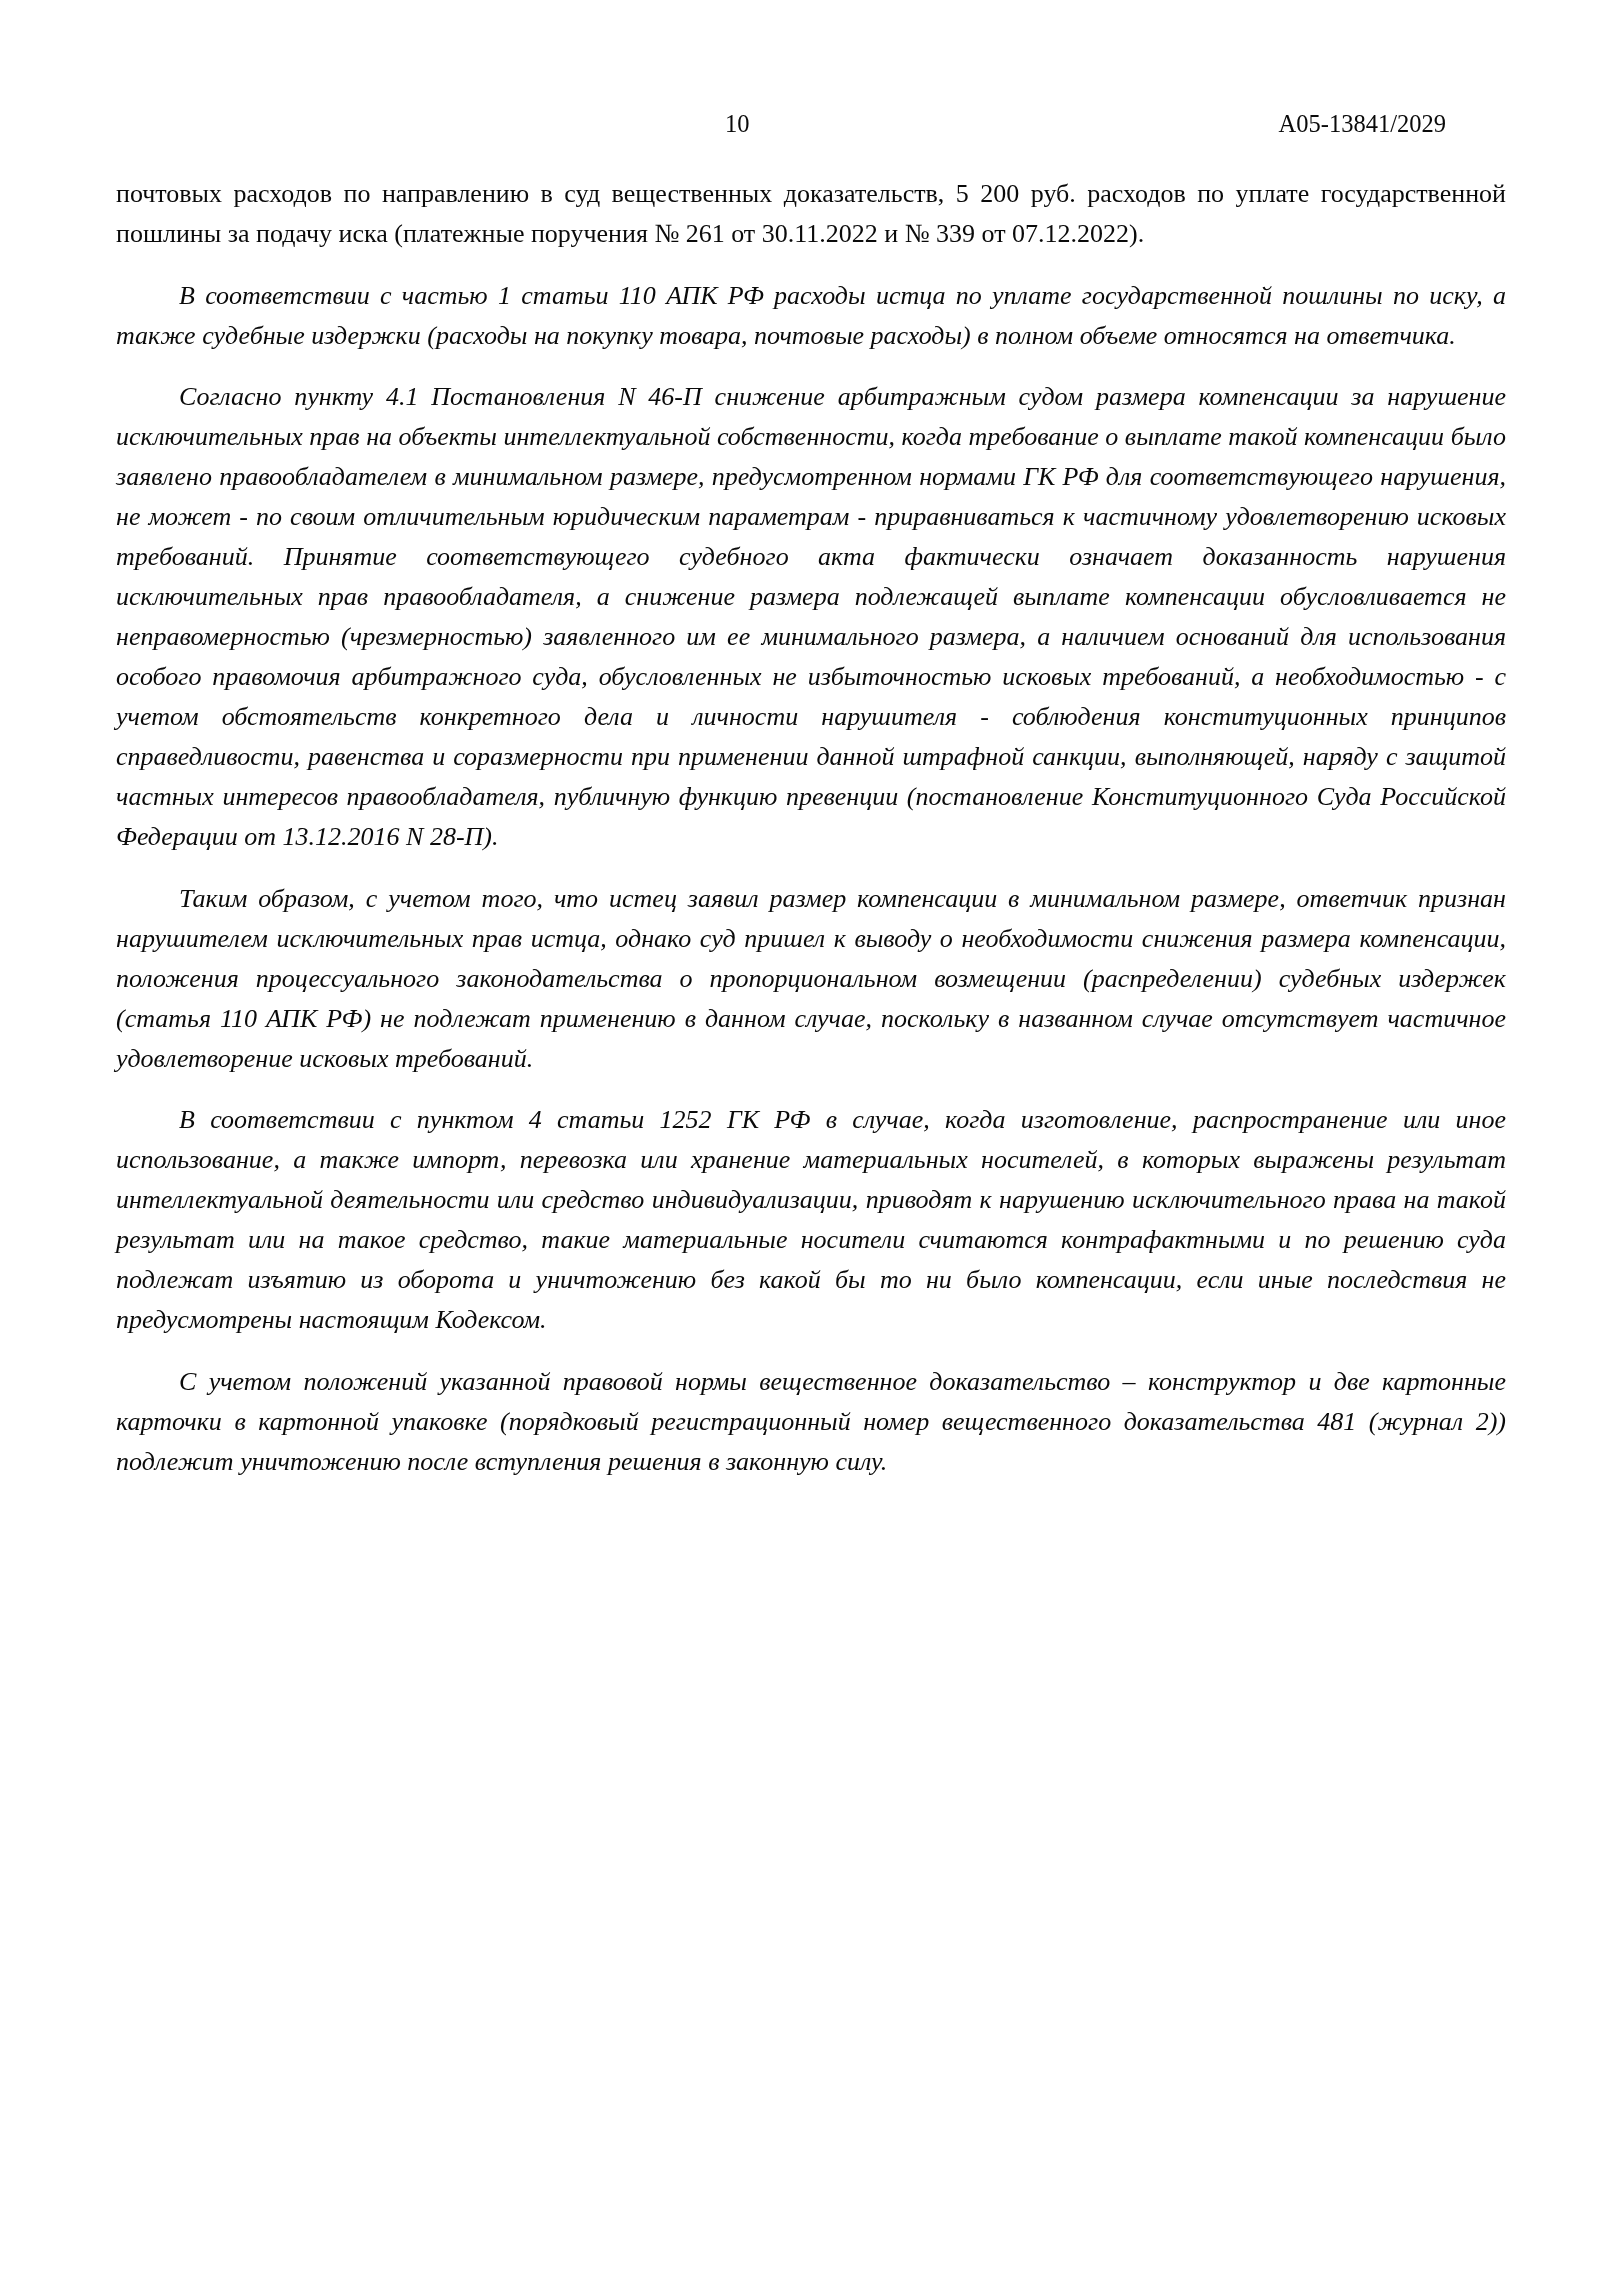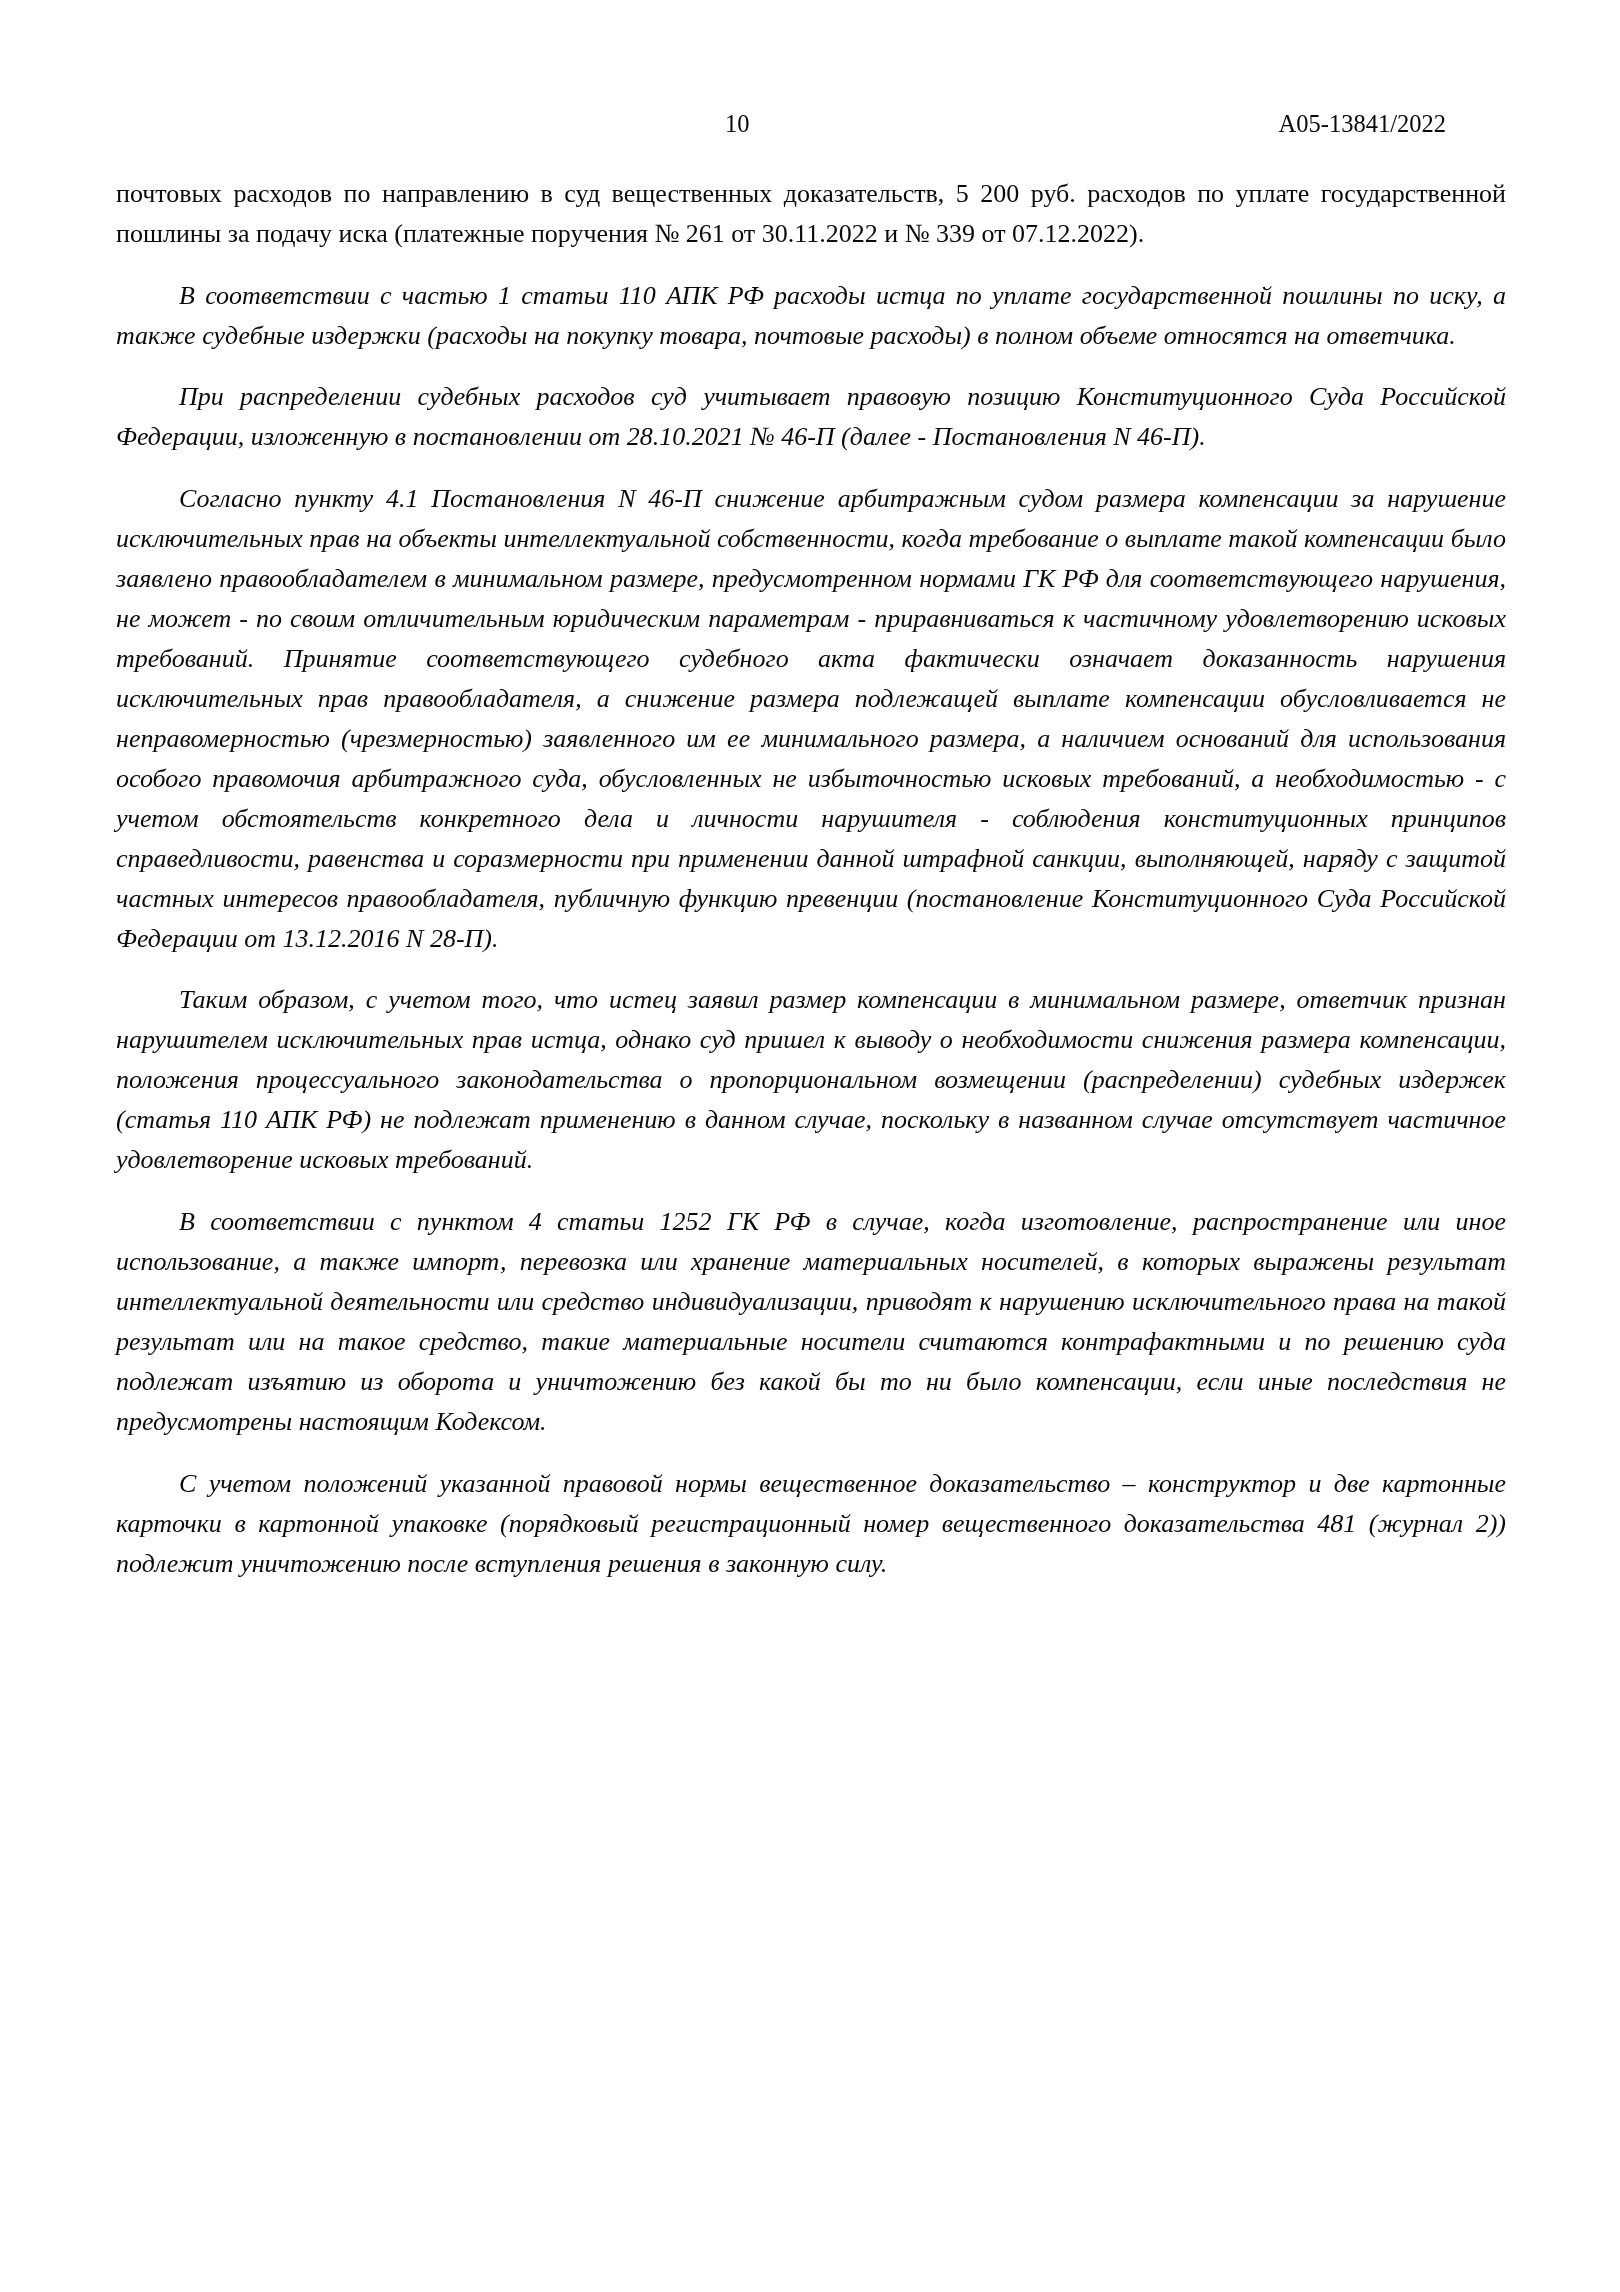--- a/index.html
+++ b/index.html
@@ -56,27 +56,26 @@
     text-indent: 63px;
   }
 </style>
 </head>
 <body>
 
 <div class="page">
 
   <div class="header">
     <span class="page-number">10</span>
-    <span class="case-number">А05-13841/2022</span>
+    <span class="case-number">А05-13841/2029</span>
   </div>
 
   <div class="content">
     <p class="para">почтовых расходов по направлению в суд вещественных доказательств, 5 200 руб. расходов по уплате государственной пошлины за подачу иска (платежные поручения № 261 от 30.11.2022 и № 339 от 07.12.2022).</p>
     <p class="para indent">В соответствии с частью 1 статьи 110 АПК РФ расходы истца по уплате государственной пошлины по иску, а также судебные издержки (расходы на покупку товара, почтовые расходы) в полном объеме относятся на ответчика.</p>
-    <p class="para indent">При распределении судебных расходов суд учитывает правовую позицию Конституционного Суда Российской Федерации, изложенную в постановлении от 28.10.2021 № 46-П (далее - Постановления N 46-П).</p>
     <p class="para indent">Согласно пункту 4.1 Постановления N 46-П снижение арбитражным судом размера компенсации за нарушение исключительных прав на объекты интеллектуальной собственности, когда требование о выплате такой компенсации было заявлено правообладателем в минимальном размере, предусмотренном нормами ГК РФ для соответствующего нарушения, не может - по своим отличительным юридическим параметрам - приравниваться к частичному удовлетворению исковых требований. Принятие соответствующего судебного акта фактически означает доказанность нарушения исключительных прав правообладателя, а снижение размера подлежащей выплате компенсации обусловливается не неправомерностью (чрезмерностью) заявленного им ее минимального размера, а наличием оснований для использования особого правомочия арбитражного суда, обусловленных не избыточностью исковых требований, а необходимостью - с учетом обстоятельств конкретного дела и личности нарушителя - соблюдения конституционных принципов справедливости, равенства и соразмерности при применении данной штрафной санкции, выполняющей, наряду с защитой частных интересов правообладателя, публичную функцию превенции (постановление Конституционного Суда Российской Федерации от 13.12.2016 N 28-П).</p>
     <p class="para indent">Таким образом, с учетом того, что истец заявил размер компенсации в минимальном размере, ответчик признан нарушителем исключительных прав истца, однако суд пришел к выводу о необходимости снижения размера компенсации, положения процессуального законодательства о пропорциональном возмещении (распределении) судебных издержек (статья 110 АПК РФ) не подлежат применению в данном случае, поскольку в названном случае отсутствует частичное удовлетворение исковых требований.</p>
     <p class="para indent">В соответствии с пунктом 4 статьи 1252 ГК РФ в случае, когда изготовление, распространение или иное использование, а также импорт, перевозка или хранение материальных носителей, в которых выражены результат интеллектуальной деятельности или средство индивидуализации, приводят к нарушению исключительного права на такой результат или на такое средство, такие материальные носители считаются контрафактными и по решению суда подлежат изъятию из оборота и уничтожению без какой бы то ни было компенсации, если иные последствия не предусмотрены настоящим Кодексом.</p>
     <p class="para indent">С учетом положений указанной правовой нормы вещественное доказательство – конструктор и две картонные карточки в картонной упаковке (порядковый регистрационный номер вещественного доказательства 481 (журнал 2)) подлежит уничтожению после вступления решения в законную силу.</p>
   </div>
 
 </div>
 
 
 </body></html>

